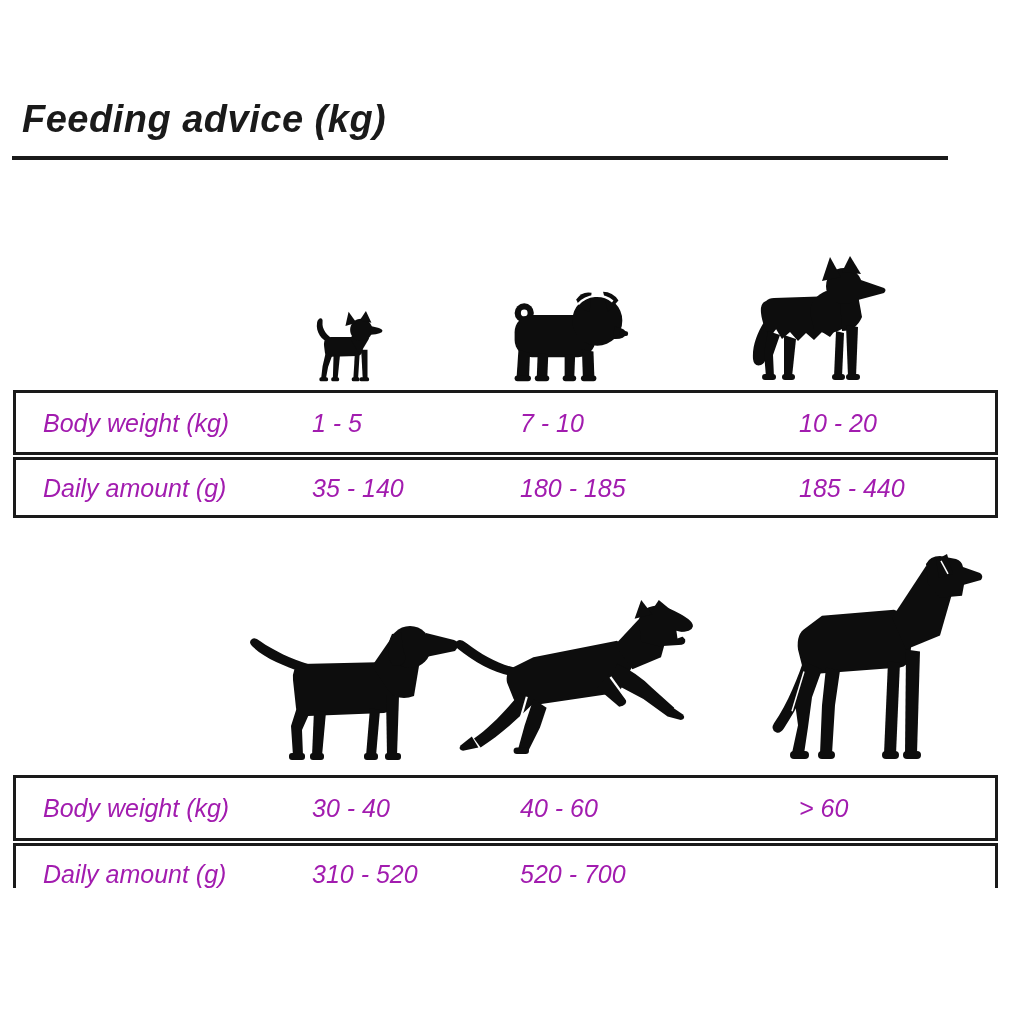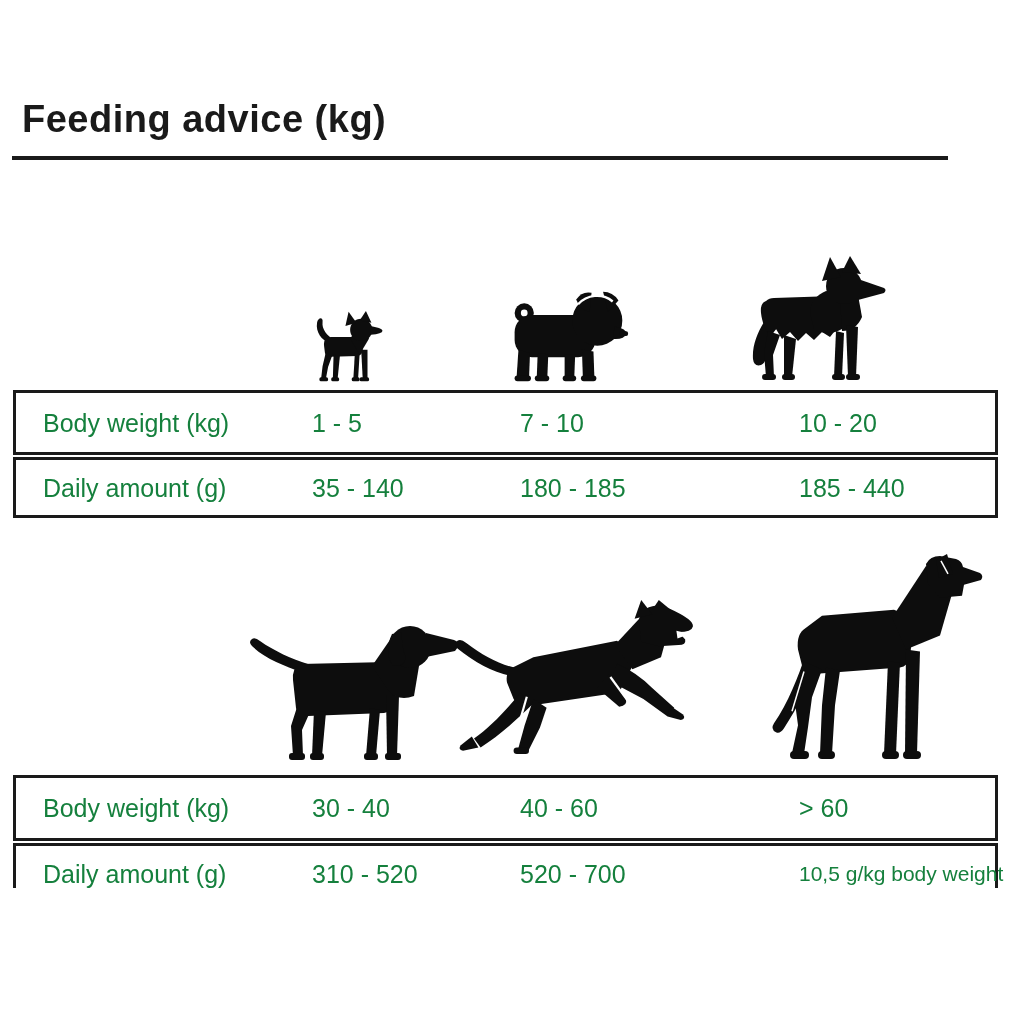--- a/index.html
+++ b/index.html
@@ -1,24 +1,24 @@
 <!DOCTYPE html>
 <html><head>
 <meta charset="utf-8">
 <style>
   html,body{margin:0;padding:0;background:#fff;}
   .page{position:relative;width:1024px;height:888px;background:#ffffff;overflow:hidden;
-        font-family:"Liberation Sans", sans-serif;color:#1a1a1a;}
+        font-family:"Liberation Sans", sans-serif;color:#1a1a1a;font-style:italic;}
   .title{position:absolute;left:22px;top:98px;font-size:38px;font-weight:bold;
          letter-spacing:0.5px;white-space:nowrap;}
   .rule{position:absolute;left:12px;top:156px;width:936px;height:4px;background:#1a1a1a;}
   .trow{position:absolute;left:13px;width:985px;border:3px solid #1a1a1a;
         box-sizing:border-box;background:#fff;}
   .cell{position:absolute;top:50%;transform:translateY(-50%);font-size:25px;
-        white-space:nowrap;color:#15803d;}
+        white-space:nowrap;color:#a21caf;}
   .cell.label{left:27px;}
   .c2{left:296px}
   .c3{left:504px}
   .c4{left:783px}
   .small-text{font-size:21px;}
   .dog{position:absolute;}
   .dog svg{display:block;width:100%;height:100%;}
 </style>
 </head>
 <body>
@@ -179,16 +179,15 @@
   <div class="trow" style="top:775px;height:66px">
     <span class="cell label">Body weight (kg)</span>
     <span class="cell c2">30 - 40</span>
     <span class="cell c3">40 - 60</span>
     <span class="cell c4">&gt; 60</span>
   </div>
   <div class="trow" style="top:843px;height:61px">
     <span class="cell label">Daily amount (g)</span>
     <span class="cell c2">310 - 520</span>
     <span class="cell c3">520 - 700</span>
-    <span class="cell c4 small-text">10,5 g/kg body weight</span>
   </div>
 
 </div>
 
 </body></html>

